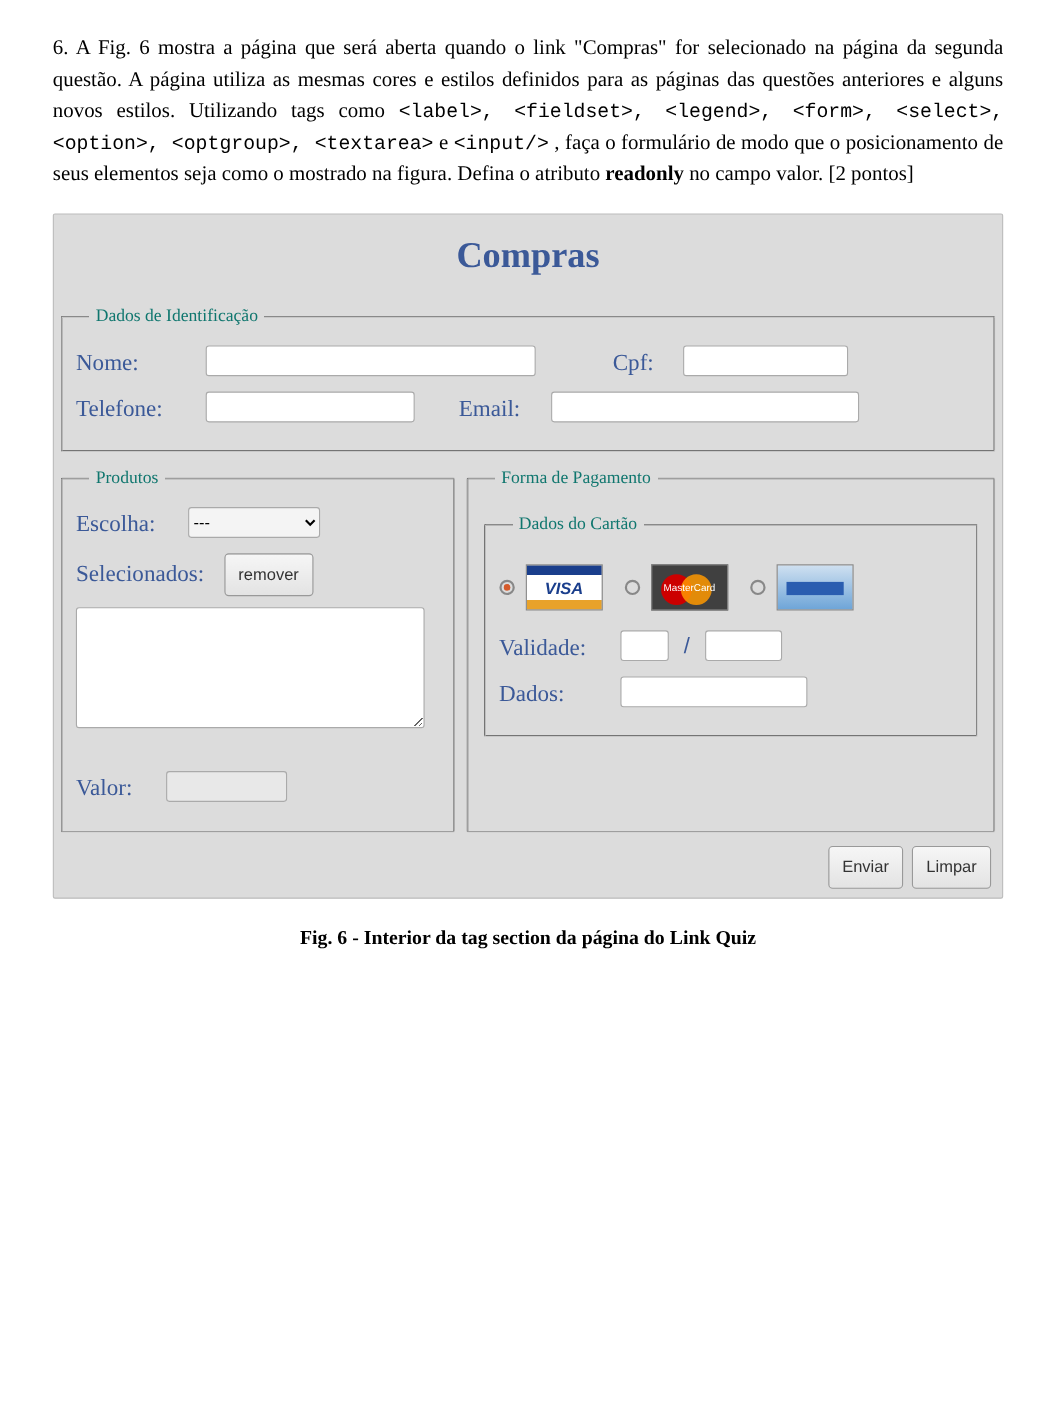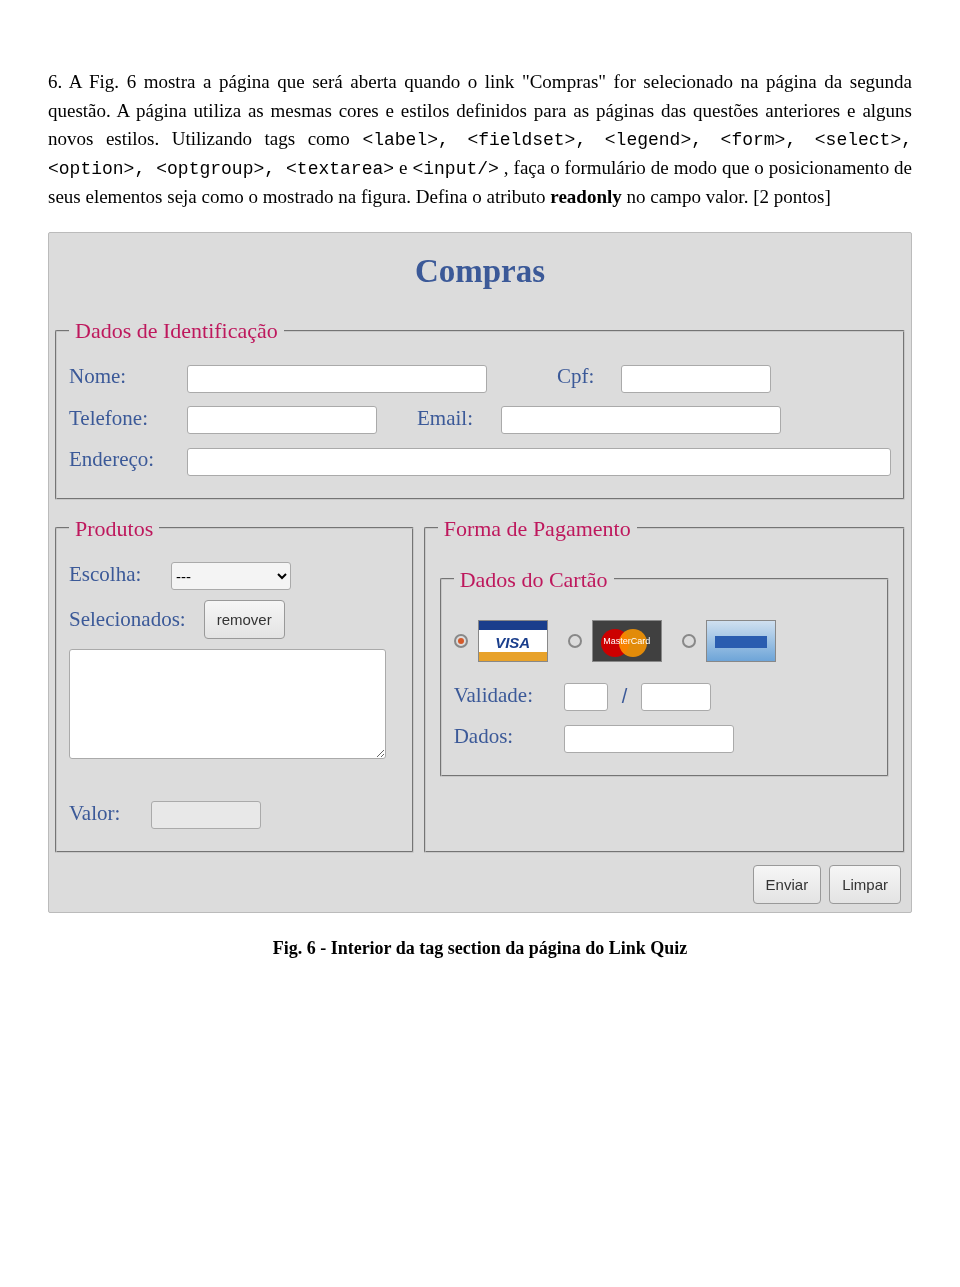--- a/index.html
+++ b/index.html
@@ -9,21 +9,20 @@
     font-family: Georgia, 'Times New Roman', serif;
     font-size: 19px;
     color: #000;
     background: #fff;
     line-height: 1.5;
     width: 960px;
   }
   .paragraph {
     text-align: justify;
     margin-bottom: 8px;
-    margin-top: 38px;
   }
   .code {
     font-family: 'Courier New', Courier, monospace;
     font-size: 18px;
   }
   .bold { font-weight: bold; }
 
   .form-wrapper {
     margin-top: 20px;
     background: #dcdcdc;
@@ -42,27 +41,28 @@
   }
   fieldset {
     border: 2px groove #c8c8c8;
     border-radius: 2px;
     margin: 4px 2px 8px 2px;
     padding: 14px 12px 12px 12px;
     background: #dcdcdc;
   }
   legend {
     font-family: Georgia, serif;
-    color: #be185d;
-    font-size: 22px;
+    color: #0f766e;
+    font-size: 16px;
     padding: 0 6px;
+    margin-left: 12px;
   }
   .row {
     display: flex;
-    align-items: flex-end;
+    align-items: flex-start;
     gap: 10px;
     margin-bottom: 10px;
   }
   .lbl {
     font-family: Georgia, serif;
     color: #3b5998;
     font-size: 21px;
   }
   input[type=text] {
     border: 1px solid #aaa;
@@ -208,24 +208,20 @@
       <input type="text" style="width: 150px;">
     </div>
 
     <div class="row">
       <span class="lbl" style="width:108px">Telefone:</span>
       <input type="text" style="width: 190px;">
       <span class="lbl" style="margin-left:30px;width:74px">Email:</span>
       <input type="text" style="width: 280px;">
     </div>
 
-    <div class="row">
-      <span class="lbl" style="width:108px">Endereço:</span>
-      <input type="text" style="flex: 1 1 0%;">
-    </div>
   </fieldset>
 
   <div class="two-col">
     <fieldset style="flex:0 0 42%">
       <legend>Produtos</legend>
       <div class="row">
         <span class="lbl" style="width:92px">Escolha:</span>
         <select style="width:120px">
           <option>---</option>
         </select>

